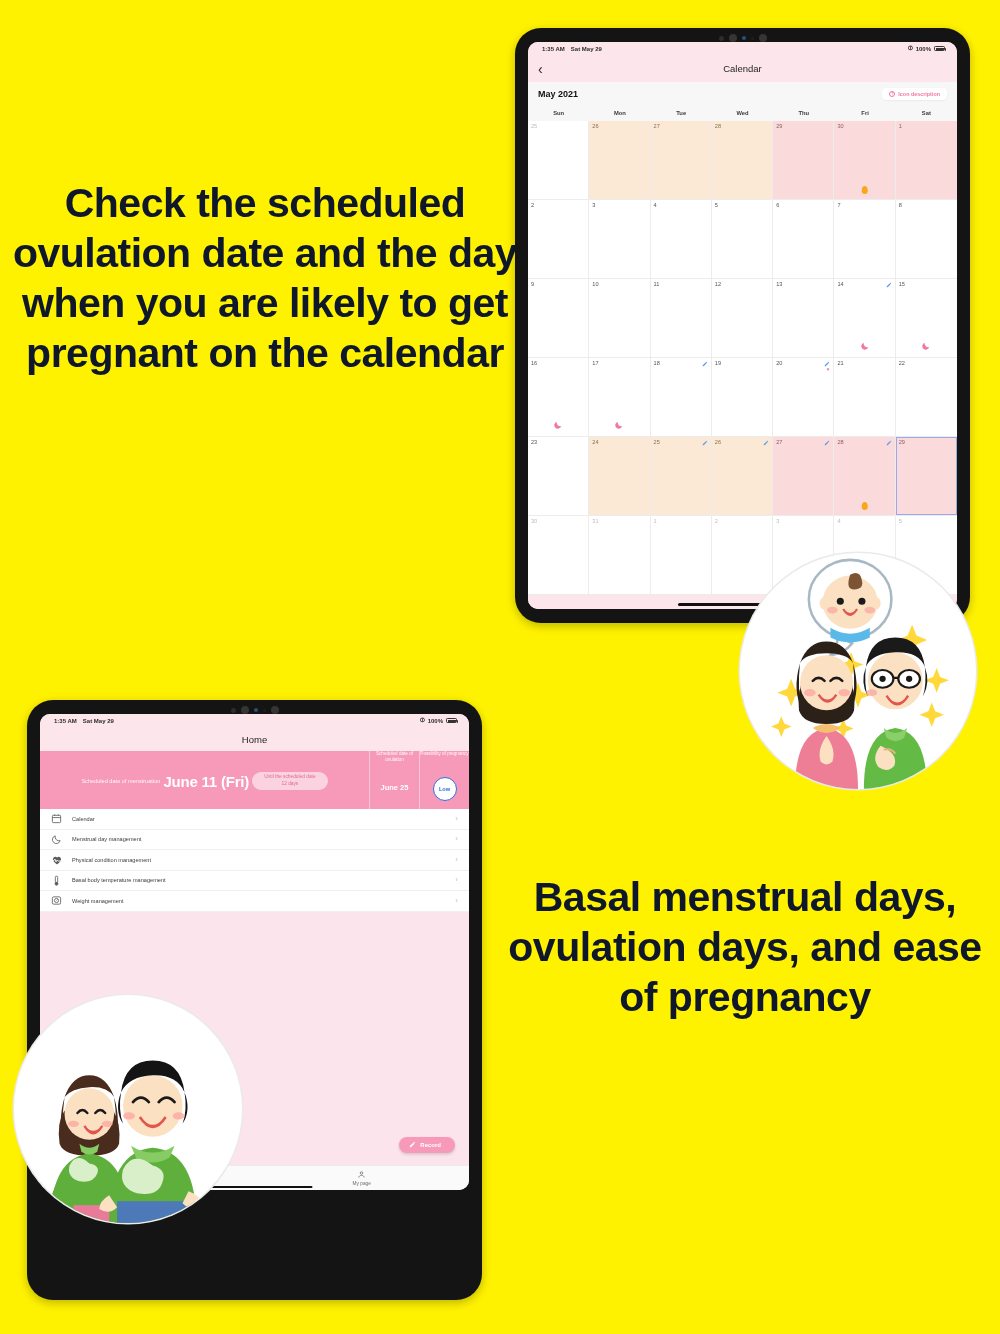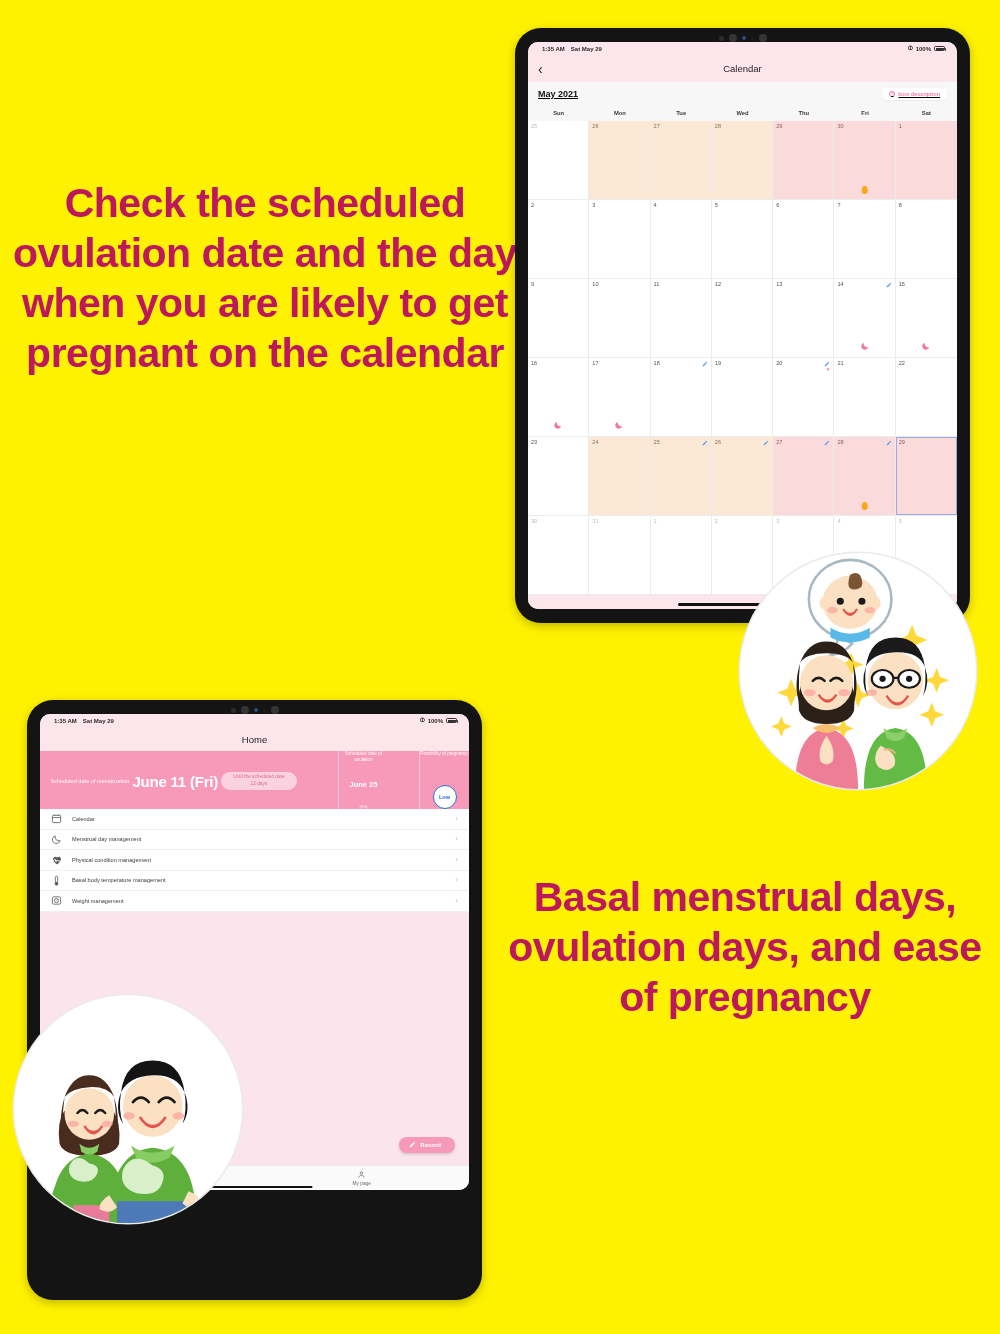--- a/index.html
+++ b/index.html
@@ -8,21 +8,21 @@
     background: #FFF200;
     font-family: "Liberation Sans", sans-serif;
     position: relative;
     overflow: hidden;
   }
 
   
   .headline {
     position: absolute;
     font-weight: bold;
-    color: #be185d;
+    color: #0f172a;
     text-align: center;
     line-height: 1.22;
     letter-spacing: -0.5px;
   }
   #headline-top {
     left: 10px; top: 178px; width: 510px;
     font-size: 41px;
   }
   #headline-bottom {
     left: 500px; top: 872px; width: 490px;
@@ -89,21 +89,20 @@
   }
   .nav-title {
     width:100%; text-align:center; font-size: 9.5px; color:#1f1f1f;
   }
 
   .cal-head {
     height: 24px; background: #F7F7F7;
     display:flex; align-items:center; justify-content: space-between;
     padding: 0 10px;
     border-bottom: 0px solid #eee;
-    text-decoration: underline;
   }
   .cal-month { font-size: 9px; font-weight: bold; color:#111; }
   .icon-desc-btn {
     background:#fff; border-radius: 4px; padding: 3px 7px;
     display:flex; align-items:center; gap:3px;
     font-size: 5.4px; color:#F2799E; font-weight: 600;
     box-shadow: 0 0.5px 1.5px rgba(0,0,0,.08);
   }
   .q-ico {
     width:6px; height:6px; border-radius:50%;
@@ -179,21 +178,21 @@
     justify-content:center; gap:3px; padding-top:2px;
   }
   .hero-label { font-size:5.6px; color:#fff; opacity:.92; }
   .hero-date { font-size:15px; font-weight:bold; color:#fff; letter-spacing:-0.2px; }
   .hero-pill {
     background:#FBD3E0; border-radius:9px; padding:2.5px 12px;
     text-align:center; font-size:4.8px; color:#E06A92; line-height:1.45;
   }
   .hero-side {
     width: 50px; display:flex; flex-direction:column; align-items:center;
-    justify-content:space-between; gap:4px; border-left:0.8px solid rgba(255,255,255,.45);margin-left:31px;
+    justify-content:flex-start; gap:20px; border-left:0.8px solid rgba(255,255,255,.45);
   }
   .hero-side .cap { font-size:4.6px; color:#fff; text-align:center; line-height:1.35; opacity:.95;}
   .hero-side .val { font-size:7.5px; font-weight:bold; color:#fff; }
   .hero-side .sub { font-size:4.4px; color:#fff; opacity:.85; margin-top:-2px;}
   .low-badge {
     width:24px; height:24px; border-radius:50%;
     border:1.6px solid #2D6FD8; background:#fff;
     display:flex; align-items:center; justify-content:center;
     font-size:5.6px; font-weight:bold; color:#2D6FD8;
   }

